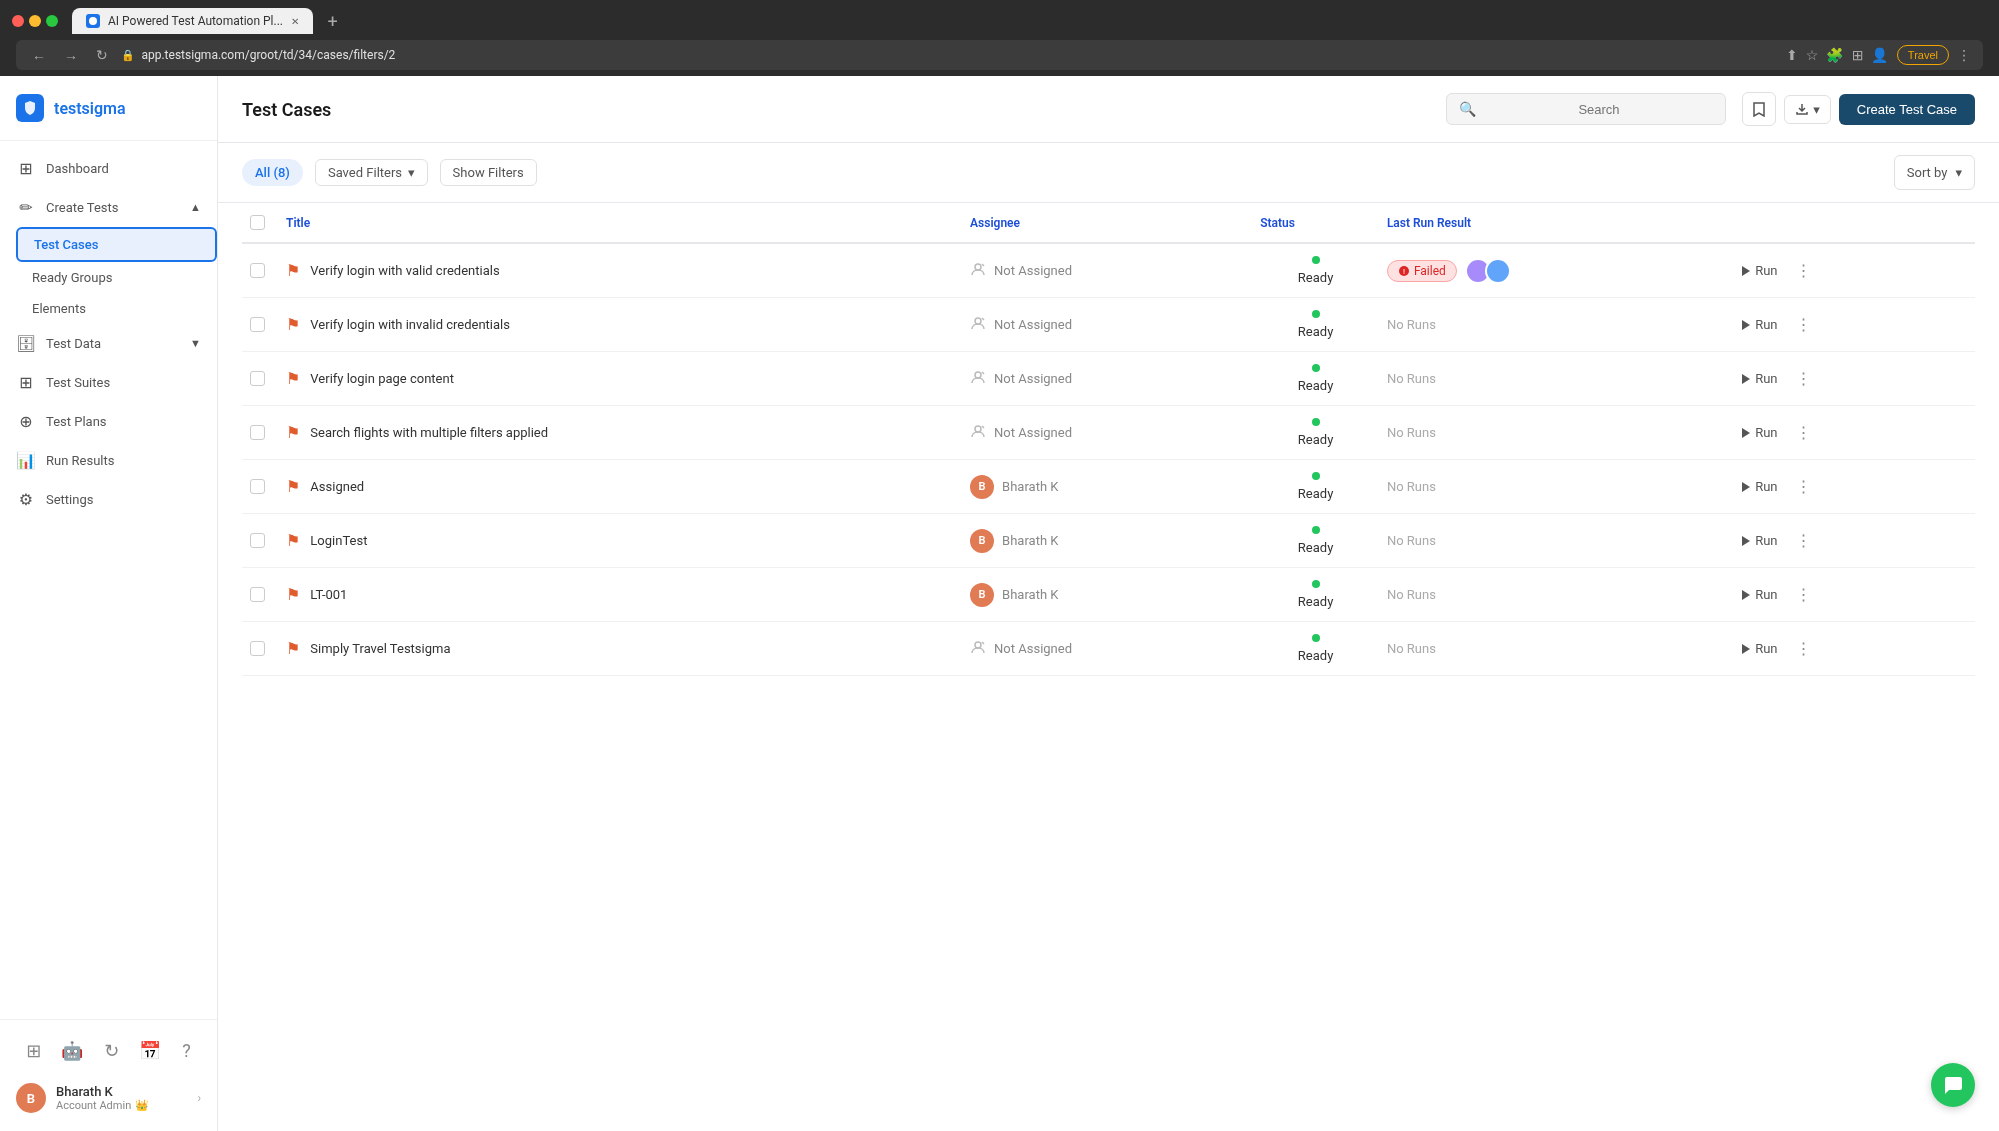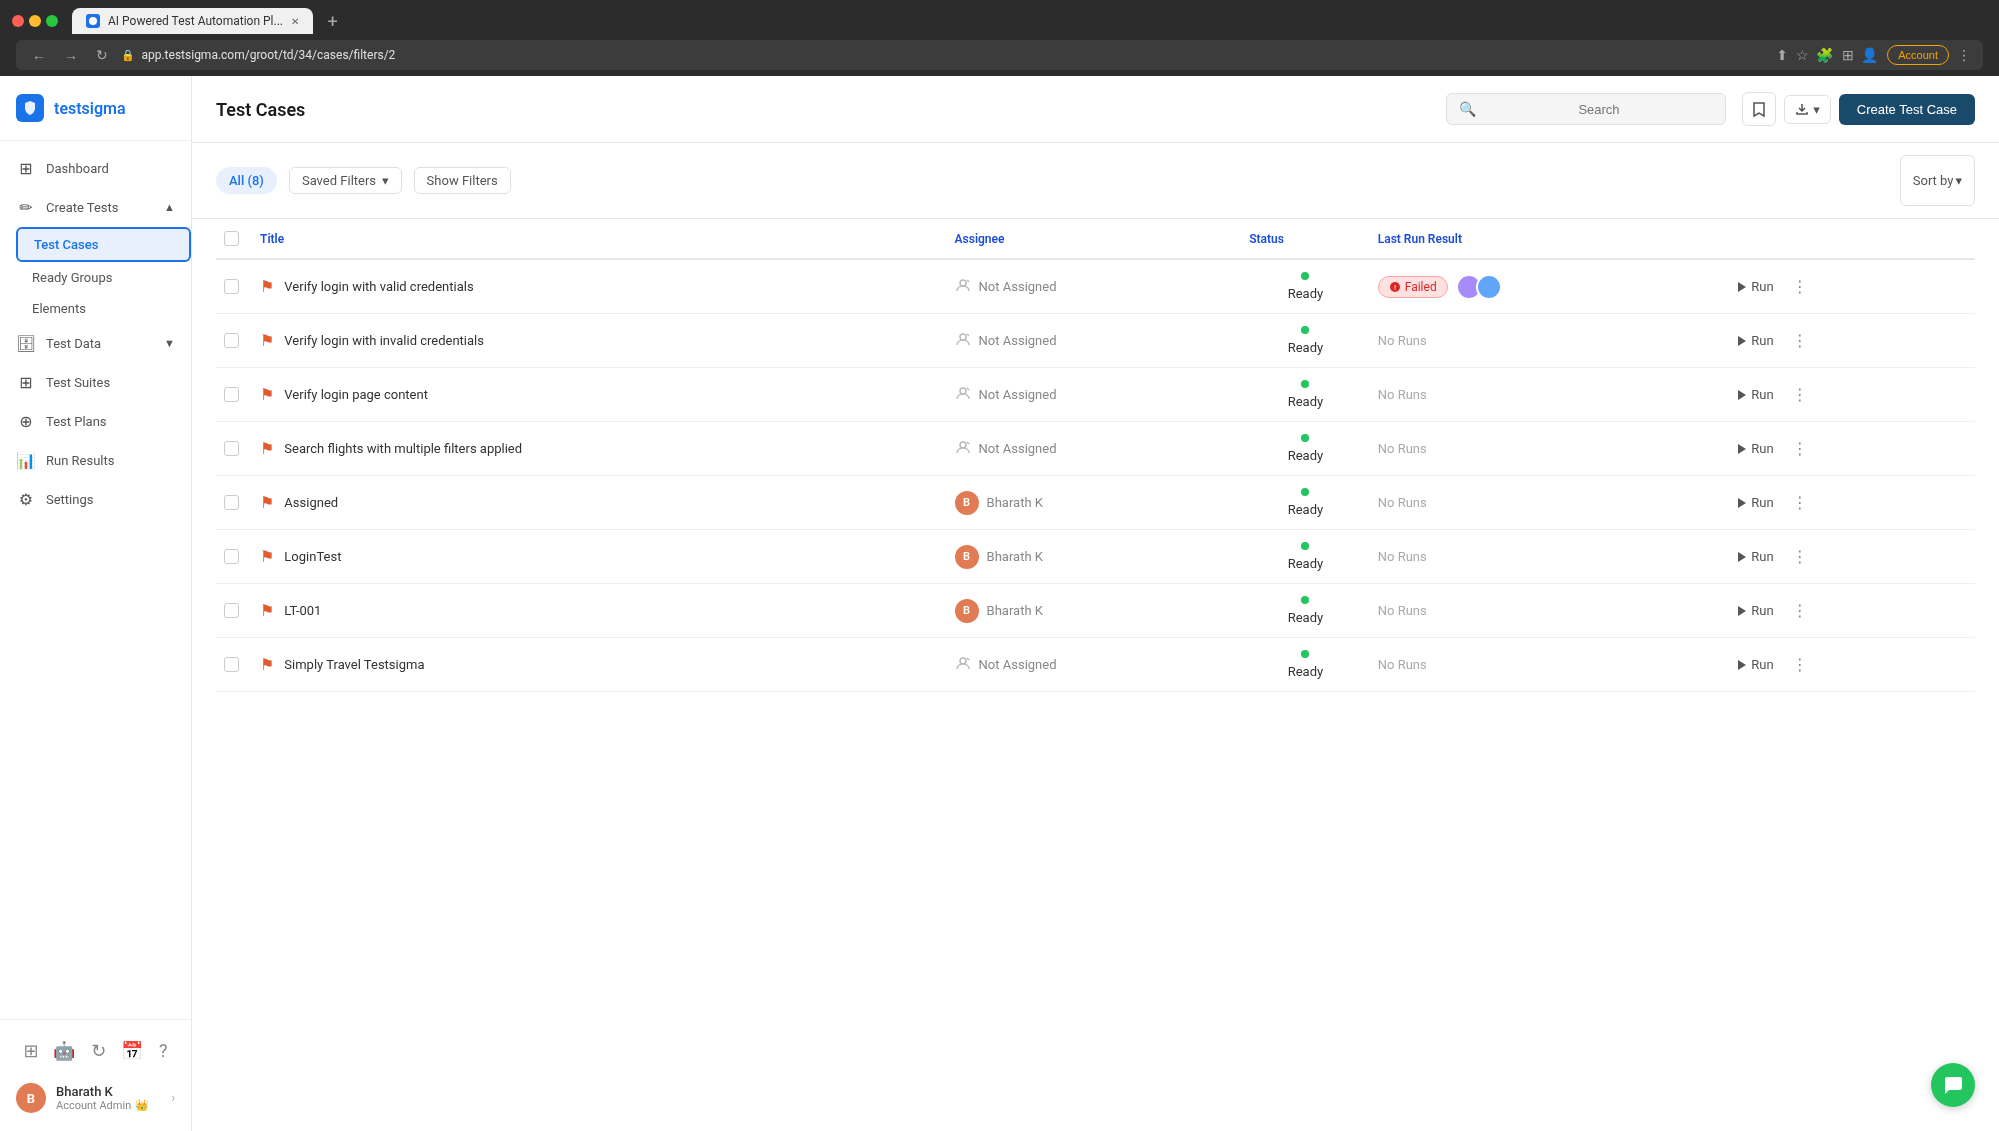--- a/index.html
+++ b/index.html
@@ -23,21 +23,21 @@
     .url-lock { color: #aaa; font-size: 11px; }
     .url-text { color: #e0e0e0; font-size: 12px; }
     .browser-actions { display: flex; gap: 8px; align-items: center; margin-left: auto; }
     .browser-action-icon { color: #aaa; font-size: 14px; cursor: pointer; }
     .update-btn { background: transparent; border: 1px solid #f0a500; color: #f0a500; border-radius: 14px; padding: 3px 10px; font-size: 11px; cursor: pointer; }
 
     
     .app { display: flex; flex: 1; overflow: hidden; background: #fff; }
 
     
-    .sidebar { width: 192px; background: #fff; border-right: 1px solid #e5e7eb; display: flex; flex-direction: column; overflow-y: auto; flex-shrink: 0; }
+    .sidebar { width: 218px; background: #fff; border-right: 1px solid #e5e7eb; display: flex; flex-direction: column; overflow-y: auto; flex-shrink: 0; }
     .sidebar-logo { display: flex; align-items: center; gap: 10px; padding: 18px 16px; border-bottom: 1px solid #f0f0f0; }
     .logo-icon { width: 28px; height: 28px; background: #1a73e8; border-radius: 6px; display: flex; align-items: center; justify-content: center; color: white; font-size: 16px; }
     .logo-text { font-size: 16px; font-weight: 600; color: #1a73e8; }
     .sidebar-nav { flex: 1; padding: 8px 0; }
     .nav-item { display: flex; align-items: center; gap: 10px; padding: 10px 16px; cursor: pointer; color: #555; font-size: 13px; border-radius: 0; position: relative; }
     .nav-item .nav-icon { font-size: 16px; width: 20px; text-align: center; }
     .nav-group-header { display: flex; align-items: center; gap: 10px; padding: 10px 16px; cursor: pointer; color: #555; font-size: 13px; }
     .nav-group-header .nav-icon { font-size: 16px; width: 20px; text-align: center; }
     .nav-group-header .chevron { margin-left: auto; font-size: 11px; }
     .nav-children { padding-left: 16px; }
@@ -64,21 +64,21 @@
     .icon-btn { width: 34px; height: 34px; border: 1px solid #e0e0e0; border-radius: 6px; display: flex; align-items: center; justify-content: center; cursor: pointer; background: #fff; color: #555; font-size: 15px; }
     .export-btn { display: flex; align-items: center; gap: 4px; border: 1px solid #e0e0e0; border-radius: 6px; padding: 6px 10px; cursor: pointer; background: #fff; color: #555; font-size: 13px; }
     .create-btn { background: #1a4a6b; color: white; border: none; border-radius: 6px; padding: 8px 18px; font-size: 13px; font-weight: 500; cursor: pointer; white-space: nowrap; }
 
     
     .filter-bar { display: flex; align-items: center; padding: 12px 24px; border-bottom: 1px solid #e5e7eb; gap: 12px; }
     .filter-tab { padding: 5px 12px; border-radius: 16px; font-size: 13px; cursor: pointer; color: #555; border: 1px solid transparent; }
     .filter-tab.active { background: #e8f0fe; color: #1a73e8; font-weight: 500; }
     .saved-filters-btn { display: flex; align-items: center; gap: 6px; padding: 5px 12px; border: 1px solid #e0e0e0; border-radius: 6px; font-size: 13px; color: #555; cursor: pointer; background: #fff; }
     .show-filters-btn { padding: 5px 12px; border: 1px solid #e0e0e0; border-radius: 6px; font-size: 13px; color: #555; cursor: pointer; background: #fff; }
-    .sort-by-btn { margin-left: auto; display: flex; align-items: flex-start; gap: 2px; padding: 17px 12px; border: 1px solid #e0e0e0; border-radius: 6px; font-size: 13px; color: #555; cursor: pointer; background: #fff; }
+    .sort-by-btn { margin-left: auto; display: flex; align-items: flex-start; gap: 8px; padding: 9px 12px; border: 1px solid #e0e0e0; border-radius: 6px; font-size: 13px; color: #555; cursor: pointer; background: #fff; }
 
     
     .table-container { flex: 1; overflow-y: auto; padding: 0 24px; }
     .test-table { width: 100%; border-collapse: collapse; }
     .test-table thead tr { border-bottom: 2px solid #e5e7eb; }
     .test-table th { padding: 12px 8px; text-align: left; font-size: 12px; font-weight: 600; color: #1d4ed8; white-space: nowrap; }
     .test-table th:first-child { width: 36px; }
     .test-table td { padding: 12px 8px; font-size: 13px; color: #333; border-bottom: 1px solid #f0f0f0; vertical-align: middle; }
     .checkbox { width: 15px; height: 15px; border: 1.5px solid #ccc; border-radius: 3px; cursor: pointer; display: flex; align-items: center; justify-content: center; }
     .priority-flag { color: #e05c2e; font-size: 16px; margin-right: 4px; }
@@ -131,21 +131,21 @@
     <div class="url-bar">
       <span class="url-lock">🔒</span>
       <span class="url-text">app.testsigma.com/groot/td/34/cases/filters/2</span>
     </div>
     <div class="browser-actions">
       <span class="browser-action-icon">⬆</span>
       <span class="browser-action-icon">☆</span>
       <span class="browser-action-icon">🧩</span>
       <span class="browser-action-icon">⊞</span>
       <span class="browser-action-icon">👤</span>
-      <button class="update-btn">Account</button>
+      <button class="update-btn">Travel</button>
       <span class="browser-action-icon">⋮</span>
     </div>
   </div>
 </div>
 
 <div class="app">
 
   <div class="sidebar">
     <div class="sidebar-logo">
       <div class="logo-icon">

